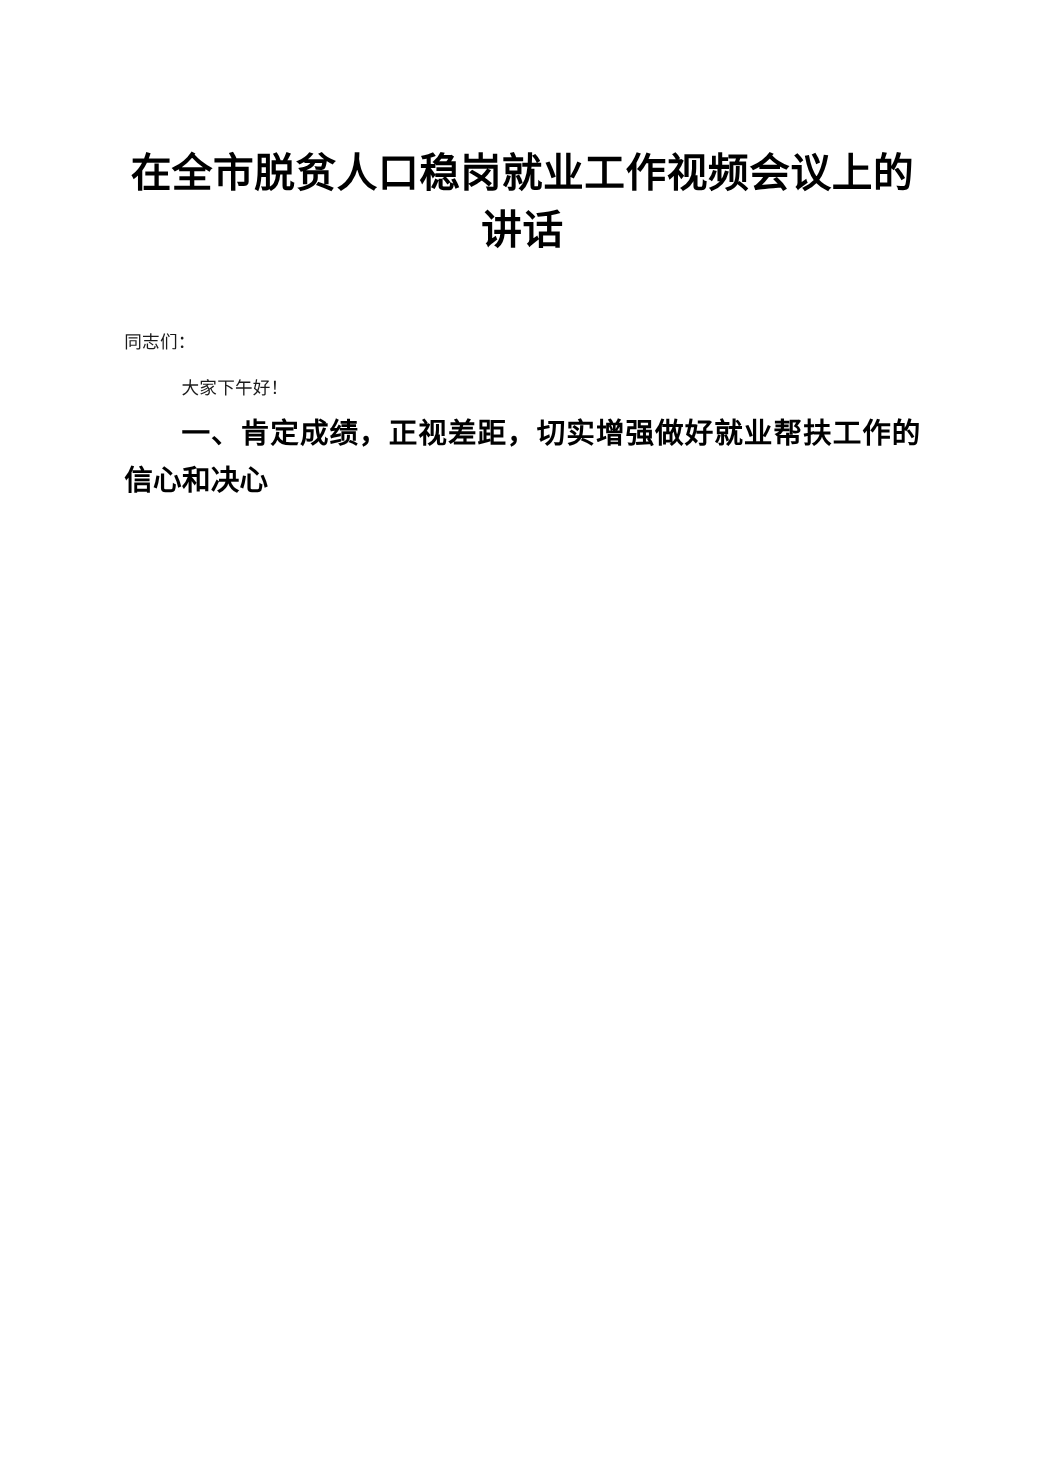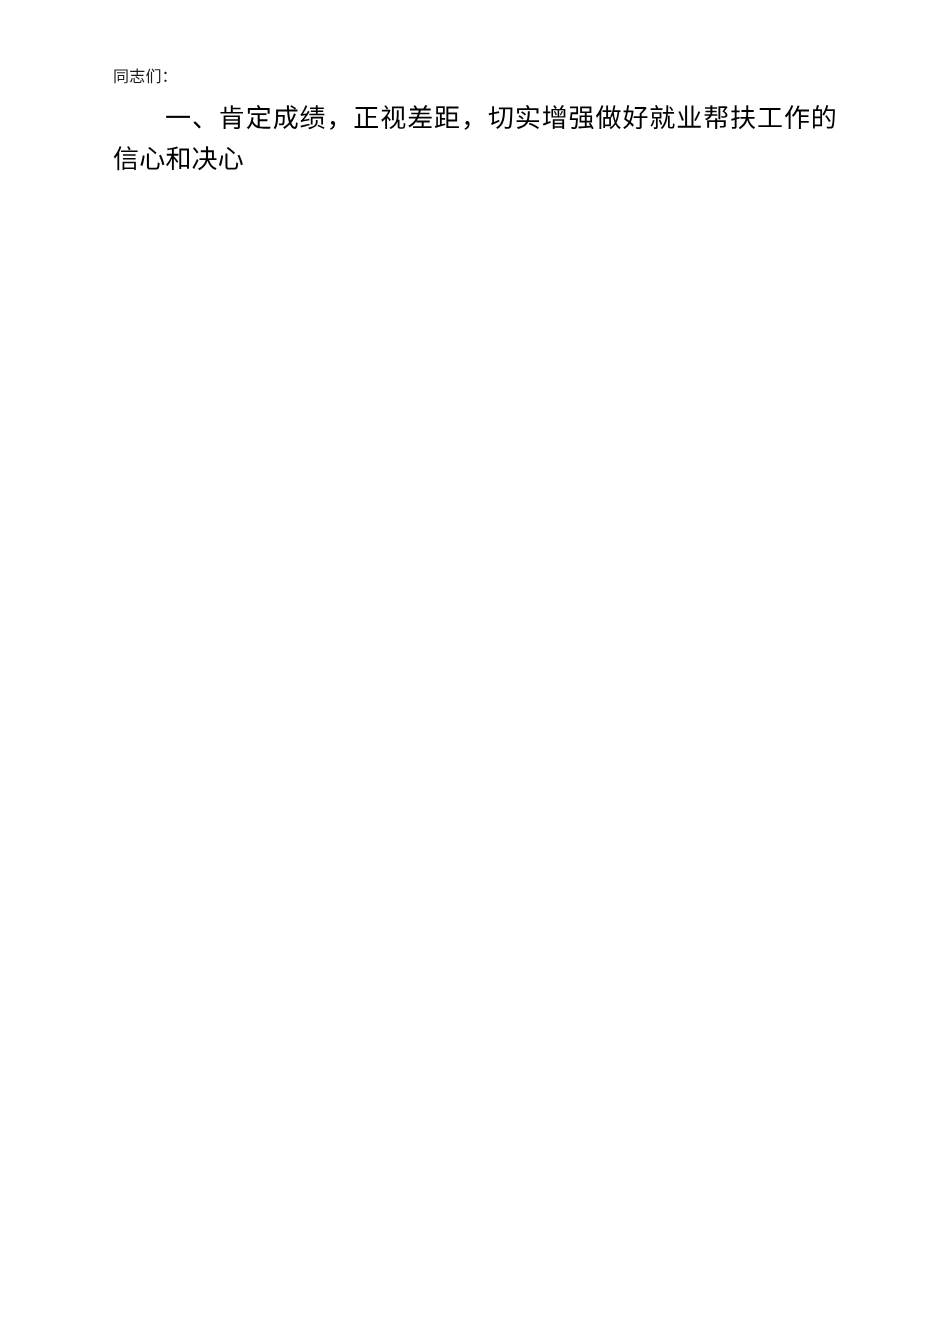--- a/index.html
+++ b/index.html
@@ -58,43 +58,45 @@
   p.para.indent {
     text-indent: 52px;
   }
   p.para.noindent {
     text-indent: 0;
   }
 
   
   p.section-heading {
     font-family: "Liberation Sans", "DejaVu Sans", sans-serif;
-    font-weight: normal;
+    font-weight: bold;
     font-size: 26px;
     line-height: 41.5px;
     color: #000000;
     margin: 0;
     text-indent: 52px;
     text-align: justify;
     text-justify: inter-ideograph;
     word-break: break-all;
     letter-spacing: 0.2px;
   }
 </style>
 </head>
 <body>
 
 <div class="page">
   <div class="content">
 
+    <h1 class="doc-title">在全市脱贫人口稳岗就业工作视频会议上的讲话</h1>
 
     <div class="body-block">
 
       <p class="para noindent">同志们：</p>
 
+      <p class="para indent">大家下午好！</p>
 
 
       <p class="section-heading">一、肯定成绩，正视差距，切实增强做好就业帮扶工作的信心和决心</p>
 
 
     </div>
   </div>
 </div>
 
 </body></html>

